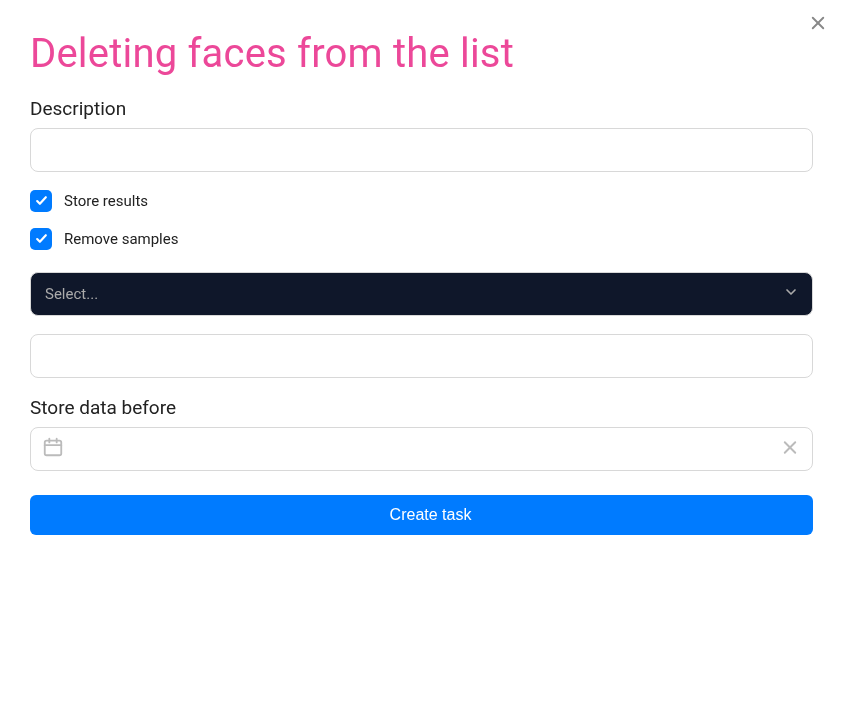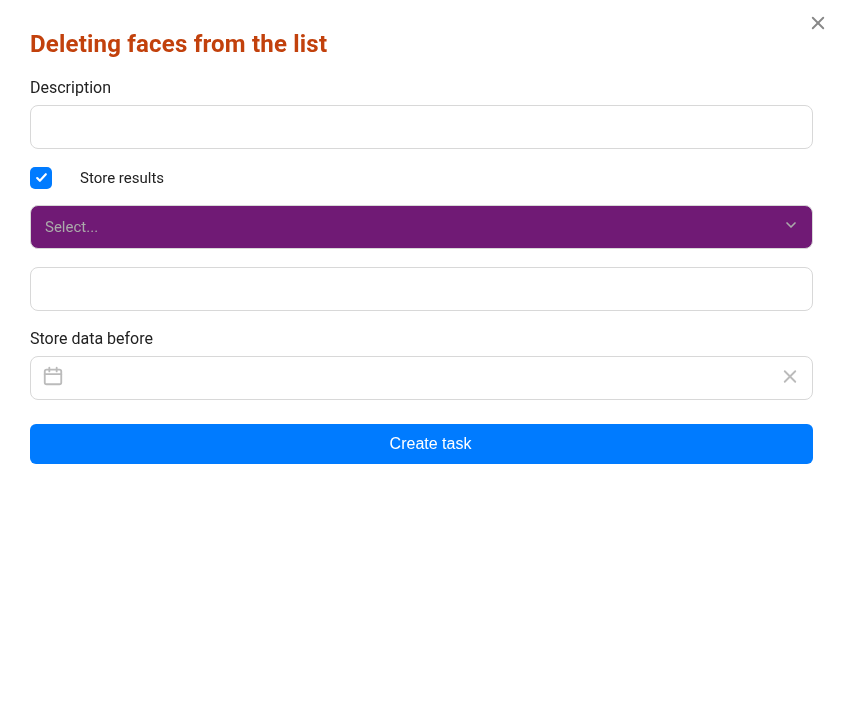--- a/index.html
+++ b/index.html
@@ -28,51 +28,51 @@
       cursor: pointer;
       padding: 4px;
       color: #888;
     }
     .close-btn svg {
       width: 18px;
       height: 18px;
       display: block;
     }
     .modal-title {
-      font-size: 24px;
-      font-weight: 700;
-      color: #c2410c;
+      font-size: 40px;
+      font-weight: 400;
+      color: #ec4899;
       margin-bottom: 20px;
       letter-spacing: 0.2px;
     }
     .form-group {
       margin-bottom: 18px;
     }
     .form-label {
       display: block;
-      font-size: 16px;
+      font-size: 19px;
       color: #222;
       margin-bottom: 8px;
     }
     .text-input {
       width: 100%;
       height: 44px;
       border: 1px solid #d8d8d8;
       border-radius: 8px;
       padding: 0 14px;
       font-size: 15px;
       outline: none;
       background: #fff;
       color: #222;
     }
     .checkbox-row {
       display: flex;
       align-items: center;
       margin-bottom: 16px;
-      gap: 28px;
+      gap: 12px;
     }
     .checkbox-box {
       width: 22px;
       height: 22px;
       background: #007bff;
       border-radius: 5px;
       display: flex;
       align-items: center;
       justify-content: center;
       cursor: pointer;
@@ -91,21 +91,21 @@
       width: 100%;
     }
     .select-input {
       width: 100%;
       height: 44px;
       border: 1px solid #d8d8d8;
       border-radius: 8px;
       padding: 0 40px 0 14px;
       font-size: 15px;
       outline: none;
-      background: #701a75;
+      background: #0f172a;
       color: #aaa;
       display: flex;
       align-items: center;
       cursor: pointer;
     }
     .select-chevron {
       position: absolute;
       right: 14px;
       top: 50%;
       transform: translateY(-50%);
@@ -185,20 +185,30 @@
     <div class="checkbox-box">
       <span>
         <svg viewBox="0 0 24 24" fill="none" stroke="#fff" stroke-width="4" stroke-linecap="round" stroke-linejoin="round">
           <polyline points="4 13 9 18 20 6"></polyline>
         </svg>
       </span>
     </div>
     <span class="checkbox-label">Store results</span>
   </div>
 
+  <div class="checkbox-row" style="margin-bottom: 22px;">
+    <div class="checkbox-box">
+      <span>
+        <svg viewBox="0 0 24 24" fill="none" stroke="#fff" stroke-width="4" stroke-linecap="round" stroke-linejoin="round">
+          <polyline points="4 13 9 18 20 6"></polyline>
+        </svg>
+      </span>
+    </div>
+    <span class="checkbox-label">Remove samples</span>
+  </div>
 
   <div class="form-group">
     <div class="select-wrapper">
       <div class="select-input">
         <span>Select...</span>
       </div>
       <span class="select-chevron">
         <svg width="16" height="16" viewBox="0 0 24 24" fill="none" stroke="currentColor" stroke-width="2.5" stroke-linecap="round" stroke-linejoin="round">
           <polyline points="6 9 12 15 18 9"></polyline>
         </svg>

